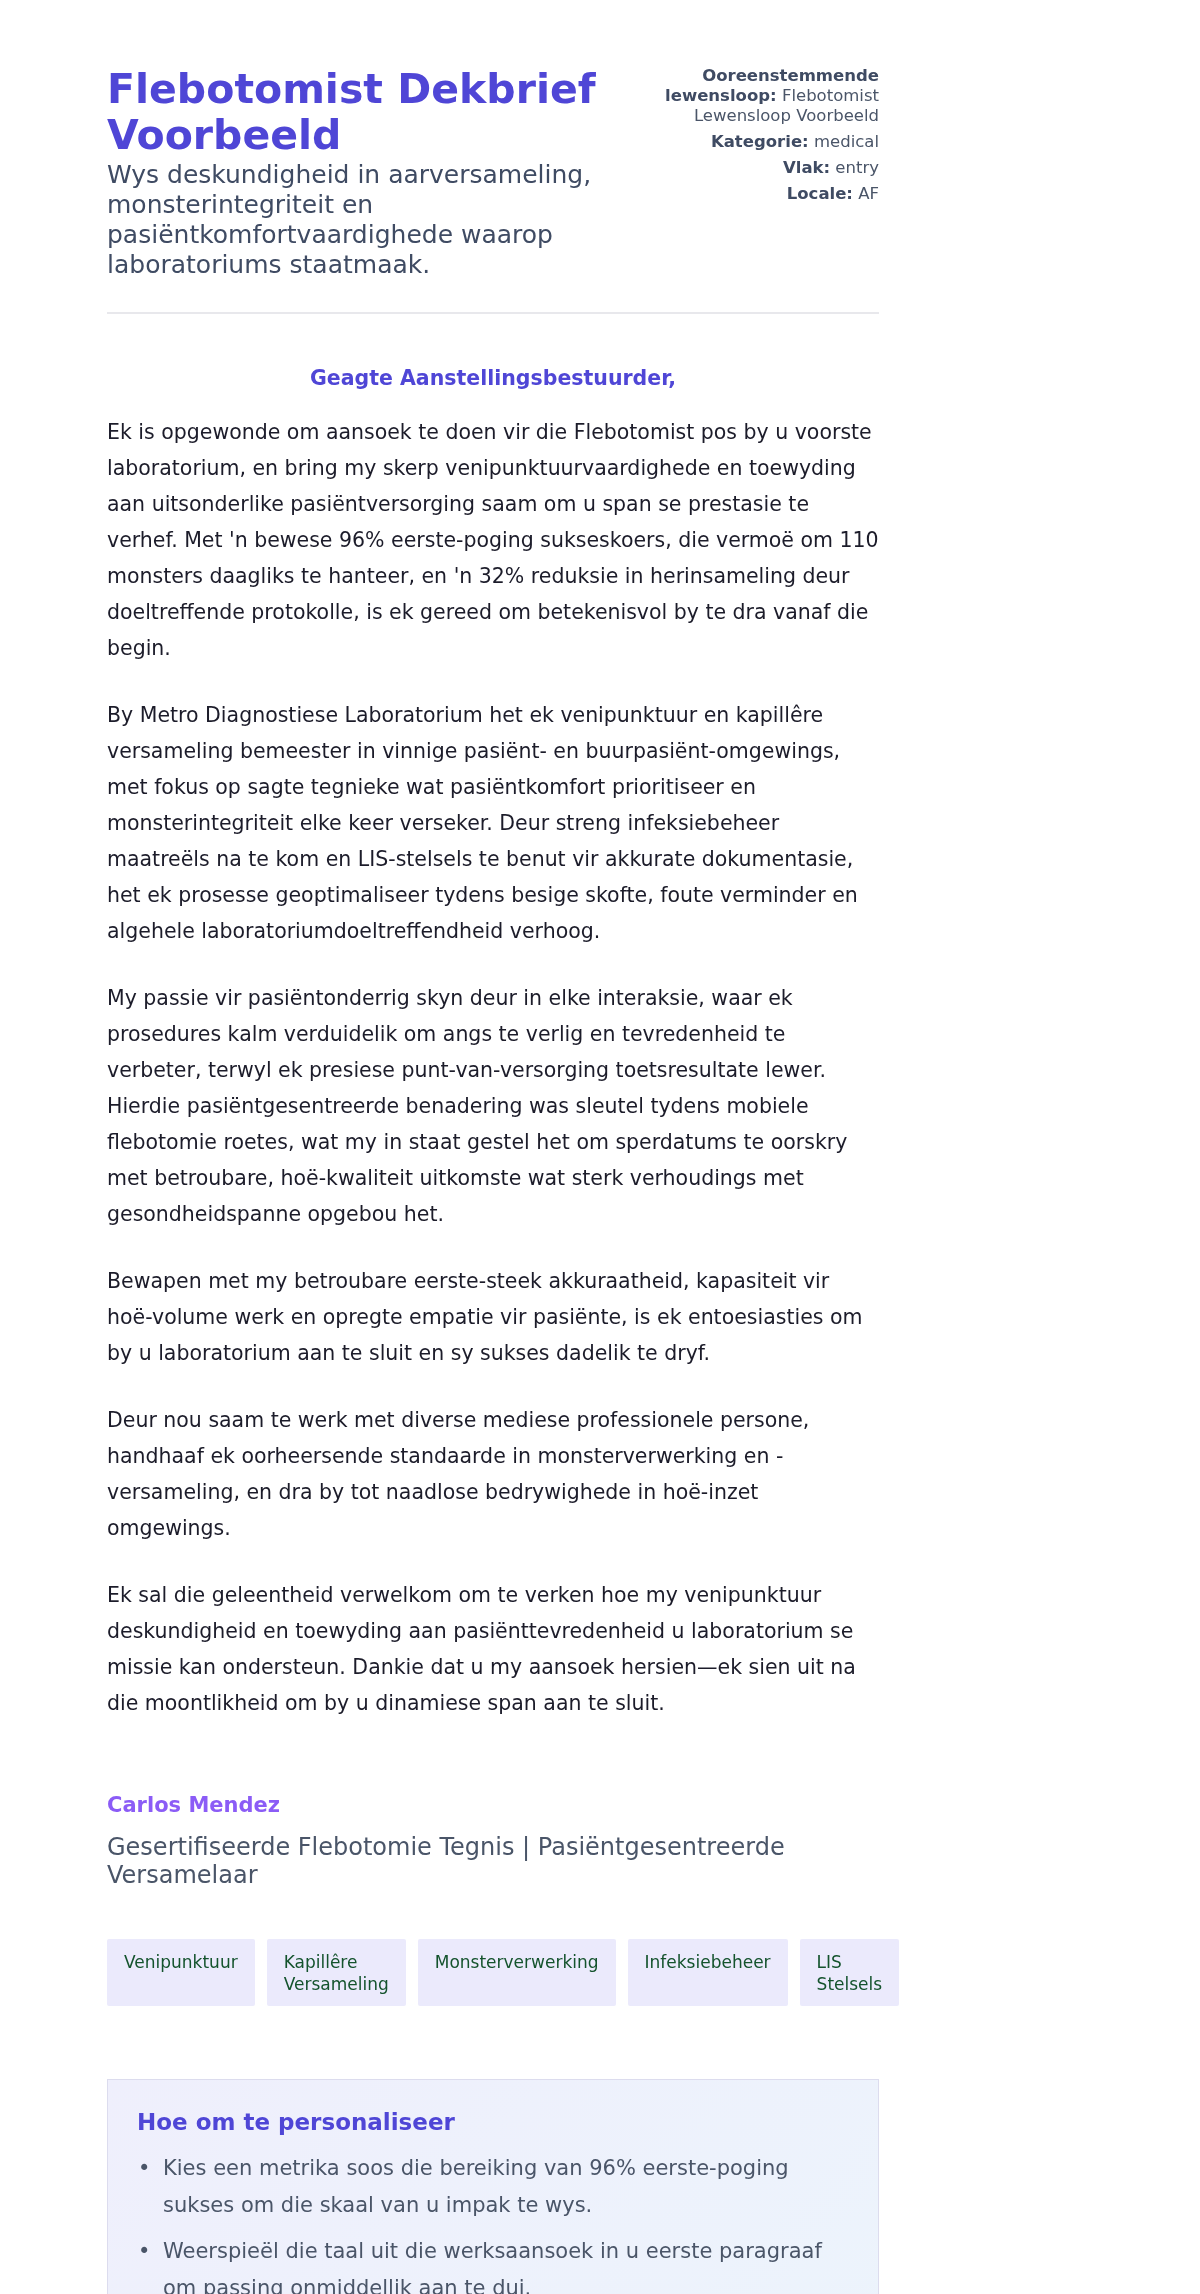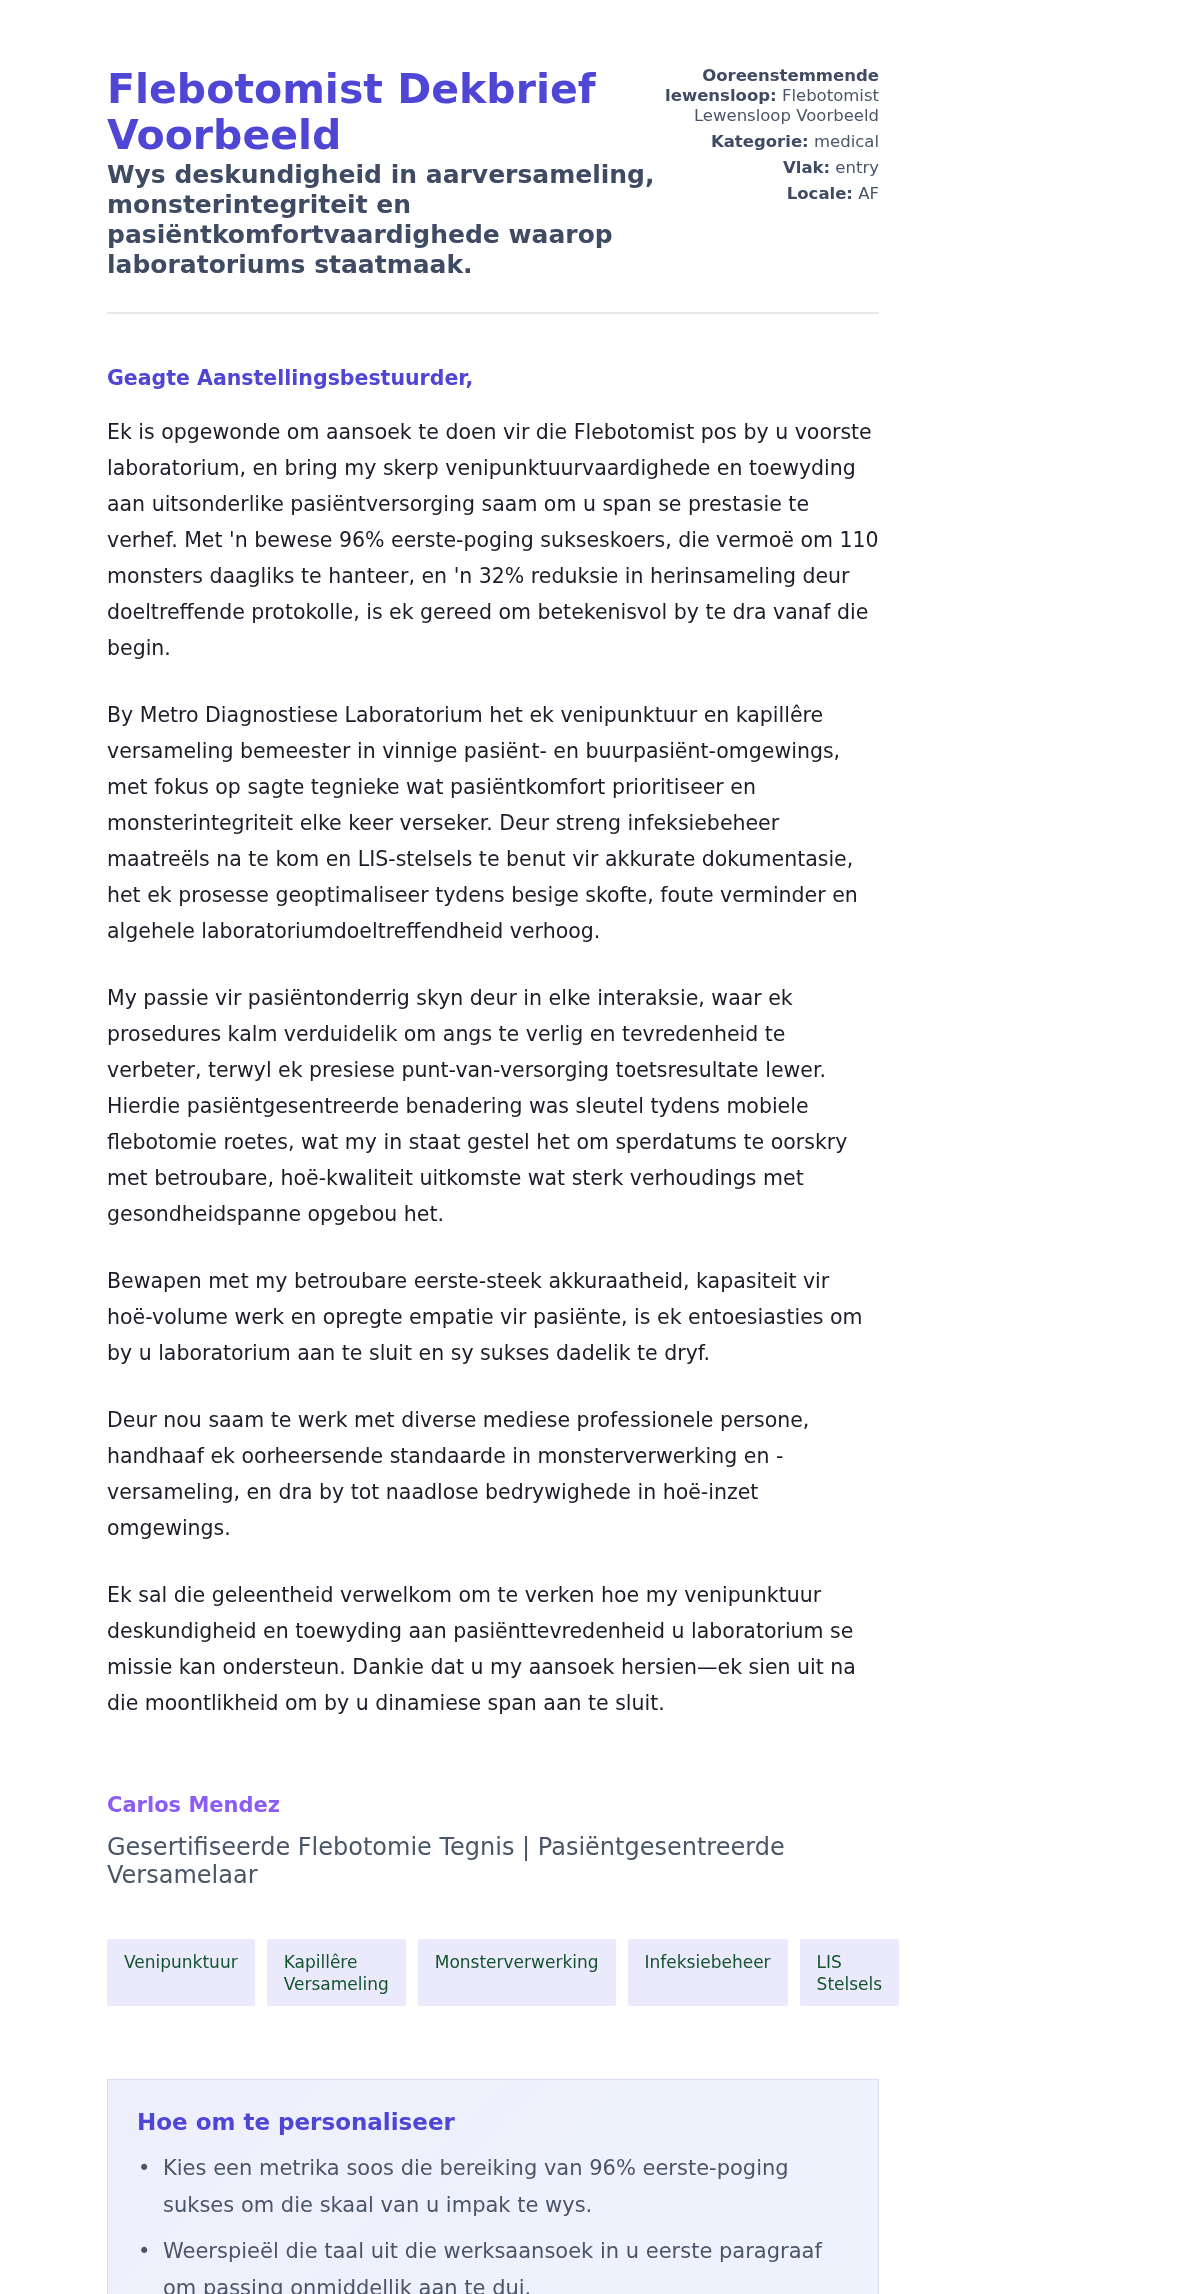--- a/index.html
+++ b/index.html
@@ -23,21 +23,21 @@
     }
     .header-left { width: 600px; }
     .title {
       font-family: "DejaVu Sans", sans-serif;
       font-weight: bold;
       font-size: 41px;
       line-height: 46px;
       color: #4f46d6;
     }
     .subtitle {
-      font-weight: bold;
+      font-weight: normal;
       font-size: 25px;
       line-height: 30px;
       color: #3f4b63;
       margin-top: 2px;
     }
     .meta {
       text-align: right;
       font-size: 16.5px;
       line-height: 20px;
       color: #4a5568;
@@ -45,20 +45,21 @@
       margin-top: 0;
     }
     .meta-row { margin-bottom: 6px; }
     .meta-row b { color: #3f4b63; font-weight: bold; }
     .salutation {
       margin-top: 50px;
       font-weight: bold;
       font-size: 20.5px;
       color: #4f46d6;
       line-height: 28px;
+      text-align: center;
     }
     .body-para {
       font-size: 20.5px;
       line-height: 36px;
       color: #1c1c2a;
       margin-top: 31px;
     }
     .body-para.first { margin-top: 22px; }
     .signature { margin-top: 70px; }
     .sig-name {

